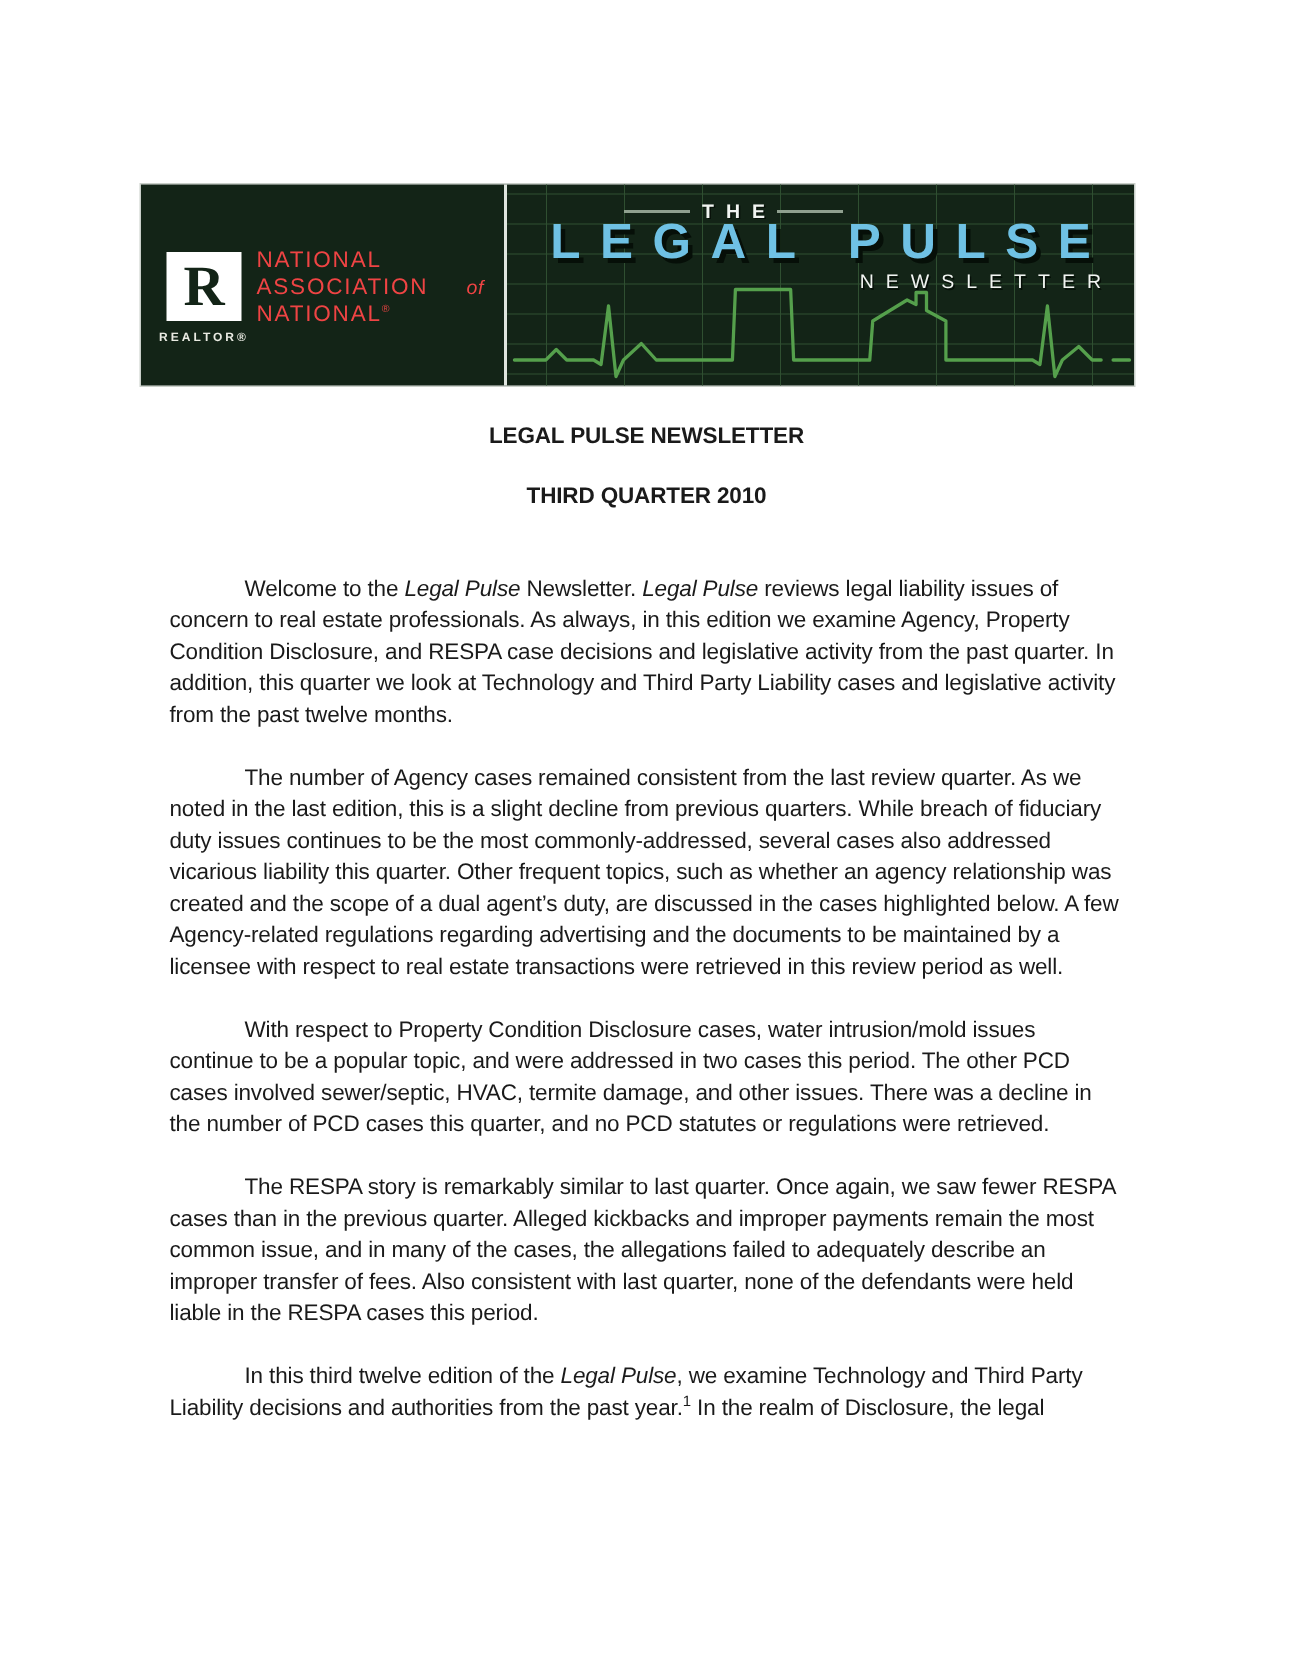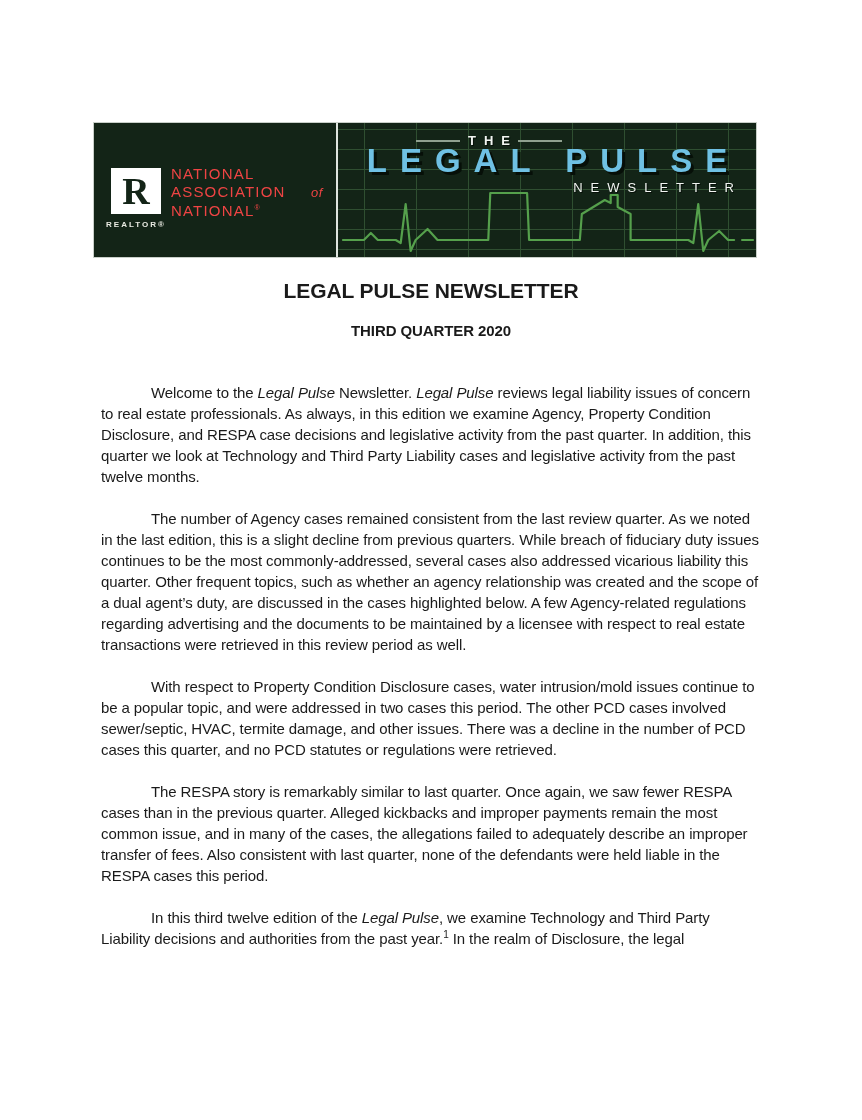--- a/index.html
+++ b/index.html
@@ -62,23 +62,23 @@
     font-size:13px; font-weight:normal; letter-spacing:8px; color:#f2f5f2;
     text-shadow:1px 1px 0 #060f08;
   }
   .ekg { position:absolute; left:0; bottom:0; width:100%; height:70px; }
 
   
   .content {
     position:absolute; left:97px; top:258px; width:668px;
     font-size:15px; line-height:21px; letter-spacing:-0.1px;
   }
-  .content h1 { font-size:21px; line-height:21px; font-weight:bold; text-align:center; margin:22px 0 0; }
+  .content h1 { font-size:15px; line-height:21px; font-weight:bold; text-align:center; margin:22px 0 0; }
   .content h2 { font-size:15px; line-height:21px; font-weight:bold; text-align:center; margin:19px 0 41px; }
-  .content p  { margin:0 4px 21px; text-indent:50px; }
+  .content p  { margin:0 16px 21px; text-indent:50px; }
   .content i  { font-style:italic; }
   sup { font-size:10px; line-height:0; }
   .footnote { font-size:12.5px; line-height:21px; margin-top:0; }
   .footnote sup { font-size:9px; }
 </style>
 </head>
 <body>
 
 <div class="page">
 
@@ -108,21 +108,21 @@
                  L90 42 L100 53 L151 53 L153 6 L190 6 L192 53 L243 53
                  L245 27 L268 13 L274 16 L274 8 L281 8 L281 20 L294 27 L294 53
                  L352 53 L357 56 L362 17 L367 64 L372 53 L383 44 L392 53 L398 53
                  M406 53 L417 53" fill="none" stroke="#55a04c" stroke-width="2.2" stroke-linejoin="round" stroke-linecap="round"></path>
       </svg>
     </div>
   </div>
 
   <div class="content">
     <h1>LEGAL PULSE NEWSLETTER</h1>
-    <h2>THIRD QUARTER 2020</h2>
+    <h2>THIRD QUARTER 2010</h2>
 
     <p><span>Welcome to the </span><i>Legal Pulse</i><span> Newsletter. </span><i>Legal Pulse</i><span> reviews legal liability issues of concern to real estate professionals. As always, in this edition we examine Agency, Property Condition Disclosure, and RESPA case decisions and legislative activity from the past quarter. In addition, this quarter we look at Technology and Third Party Liability cases and legislative activity from the past twelve months.</span></p>
 
     <p>The number of Agency cases remained consistent from the last review quarter. As we noted in the last edition, this is a slight decline from previous quarters. While breach of fiduciary duty issues continues to be the most commonly-addressed, several cases also addressed vicarious liability this quarter. Other frequent topics, such as whether an agency relationship was created and the scope of a dual agent’s duty, are discussed in the cases highlighted below. A few Agency-related regulations regarding advertising and the documents to be maintained by a licensee with respect to real estate transactions were retrieved in this review period as well.</p>
 
     <p>With respect to Property Condition Disclosure cases, water intrusion/mold issues continue to be a popular topic, and were addressed in two cases this period. The other PCD cases involved sewer/septic, HVAC, termite damage, and other issues. There was a decline in the number of PCD cases this quarter, and no PCD statutes or regulations were retrieved.</p>
 
     <p>The RESPA story is remarkably similar to last quarter. Once again, we saw fewer RESPA cases than in the previous quarter. Alleged kickbacks and improper payments remain the most common issue, and in many of the cases, the allegations failed to adequately describe an improper transfer of fees. Also consistent with last quarter, none of the defendants were held liable in the RESPA cases this period.</p>
 
     <p><span>In this third twelve edition of the </span><i>Legal Pulse</i><span>, we examine Technology and Third Party Liability decisions and authorities from the past year.</span><sup>1</sup><span> In the realm of Disclosure, the legal</span></p>

